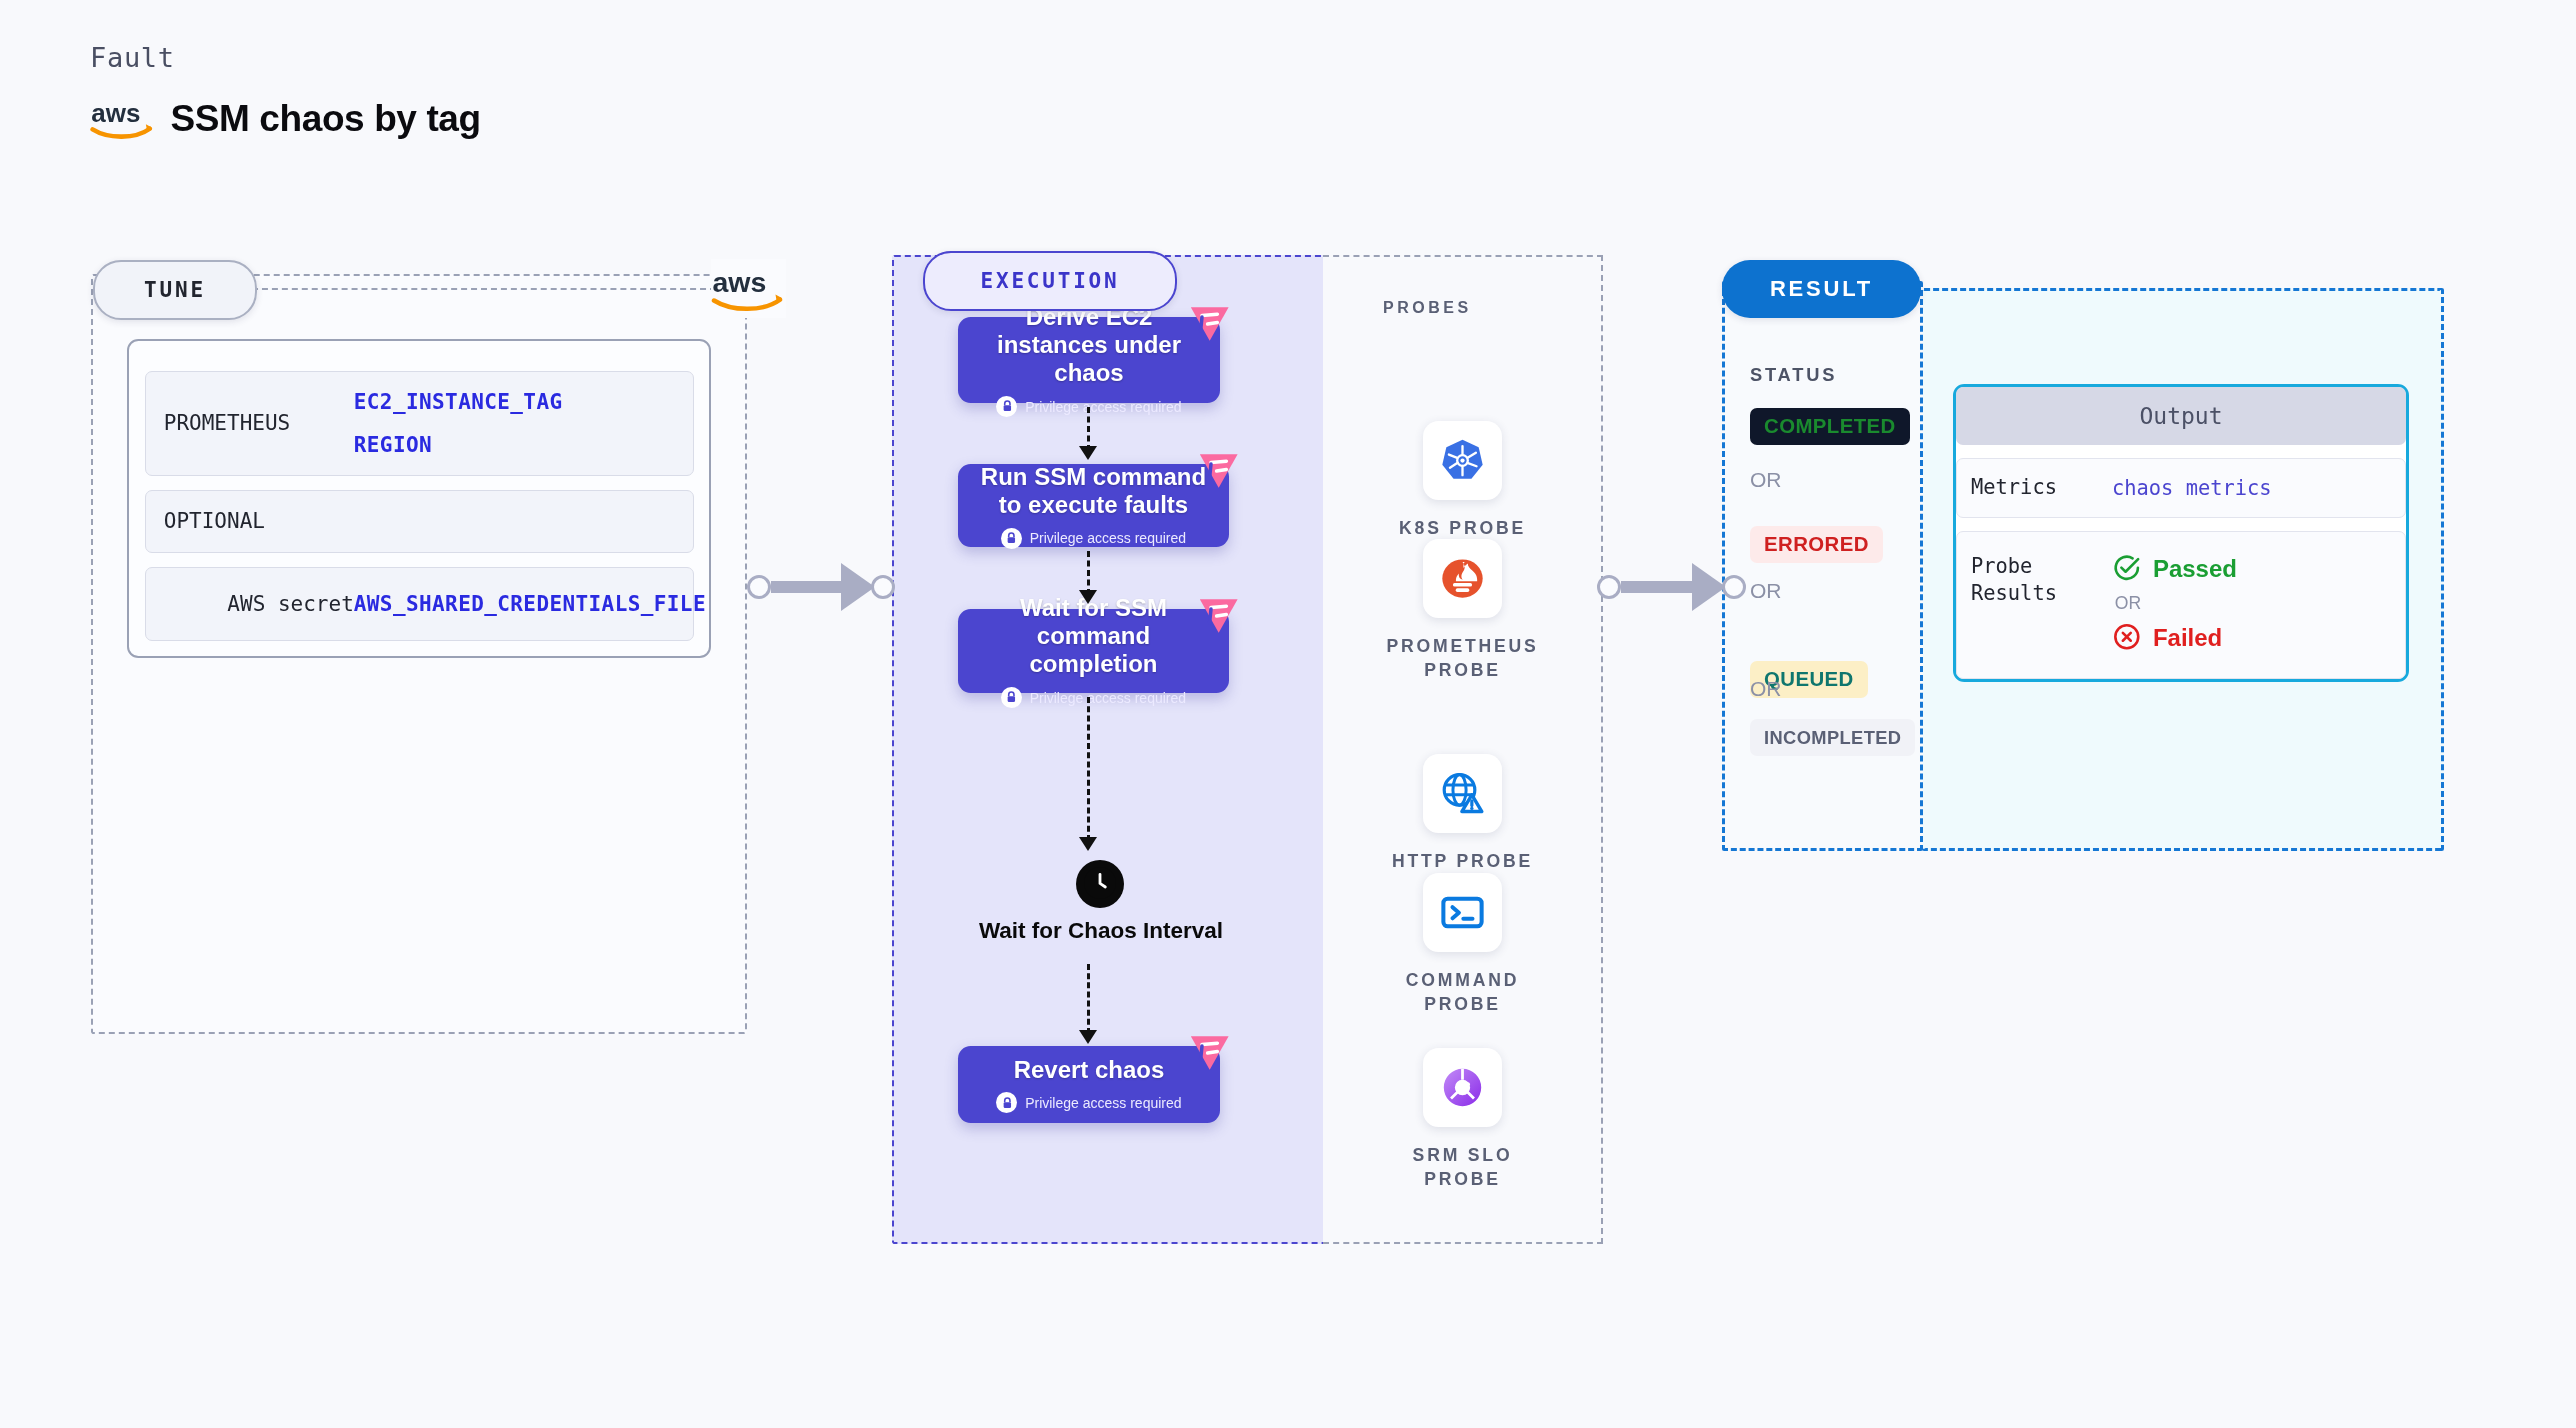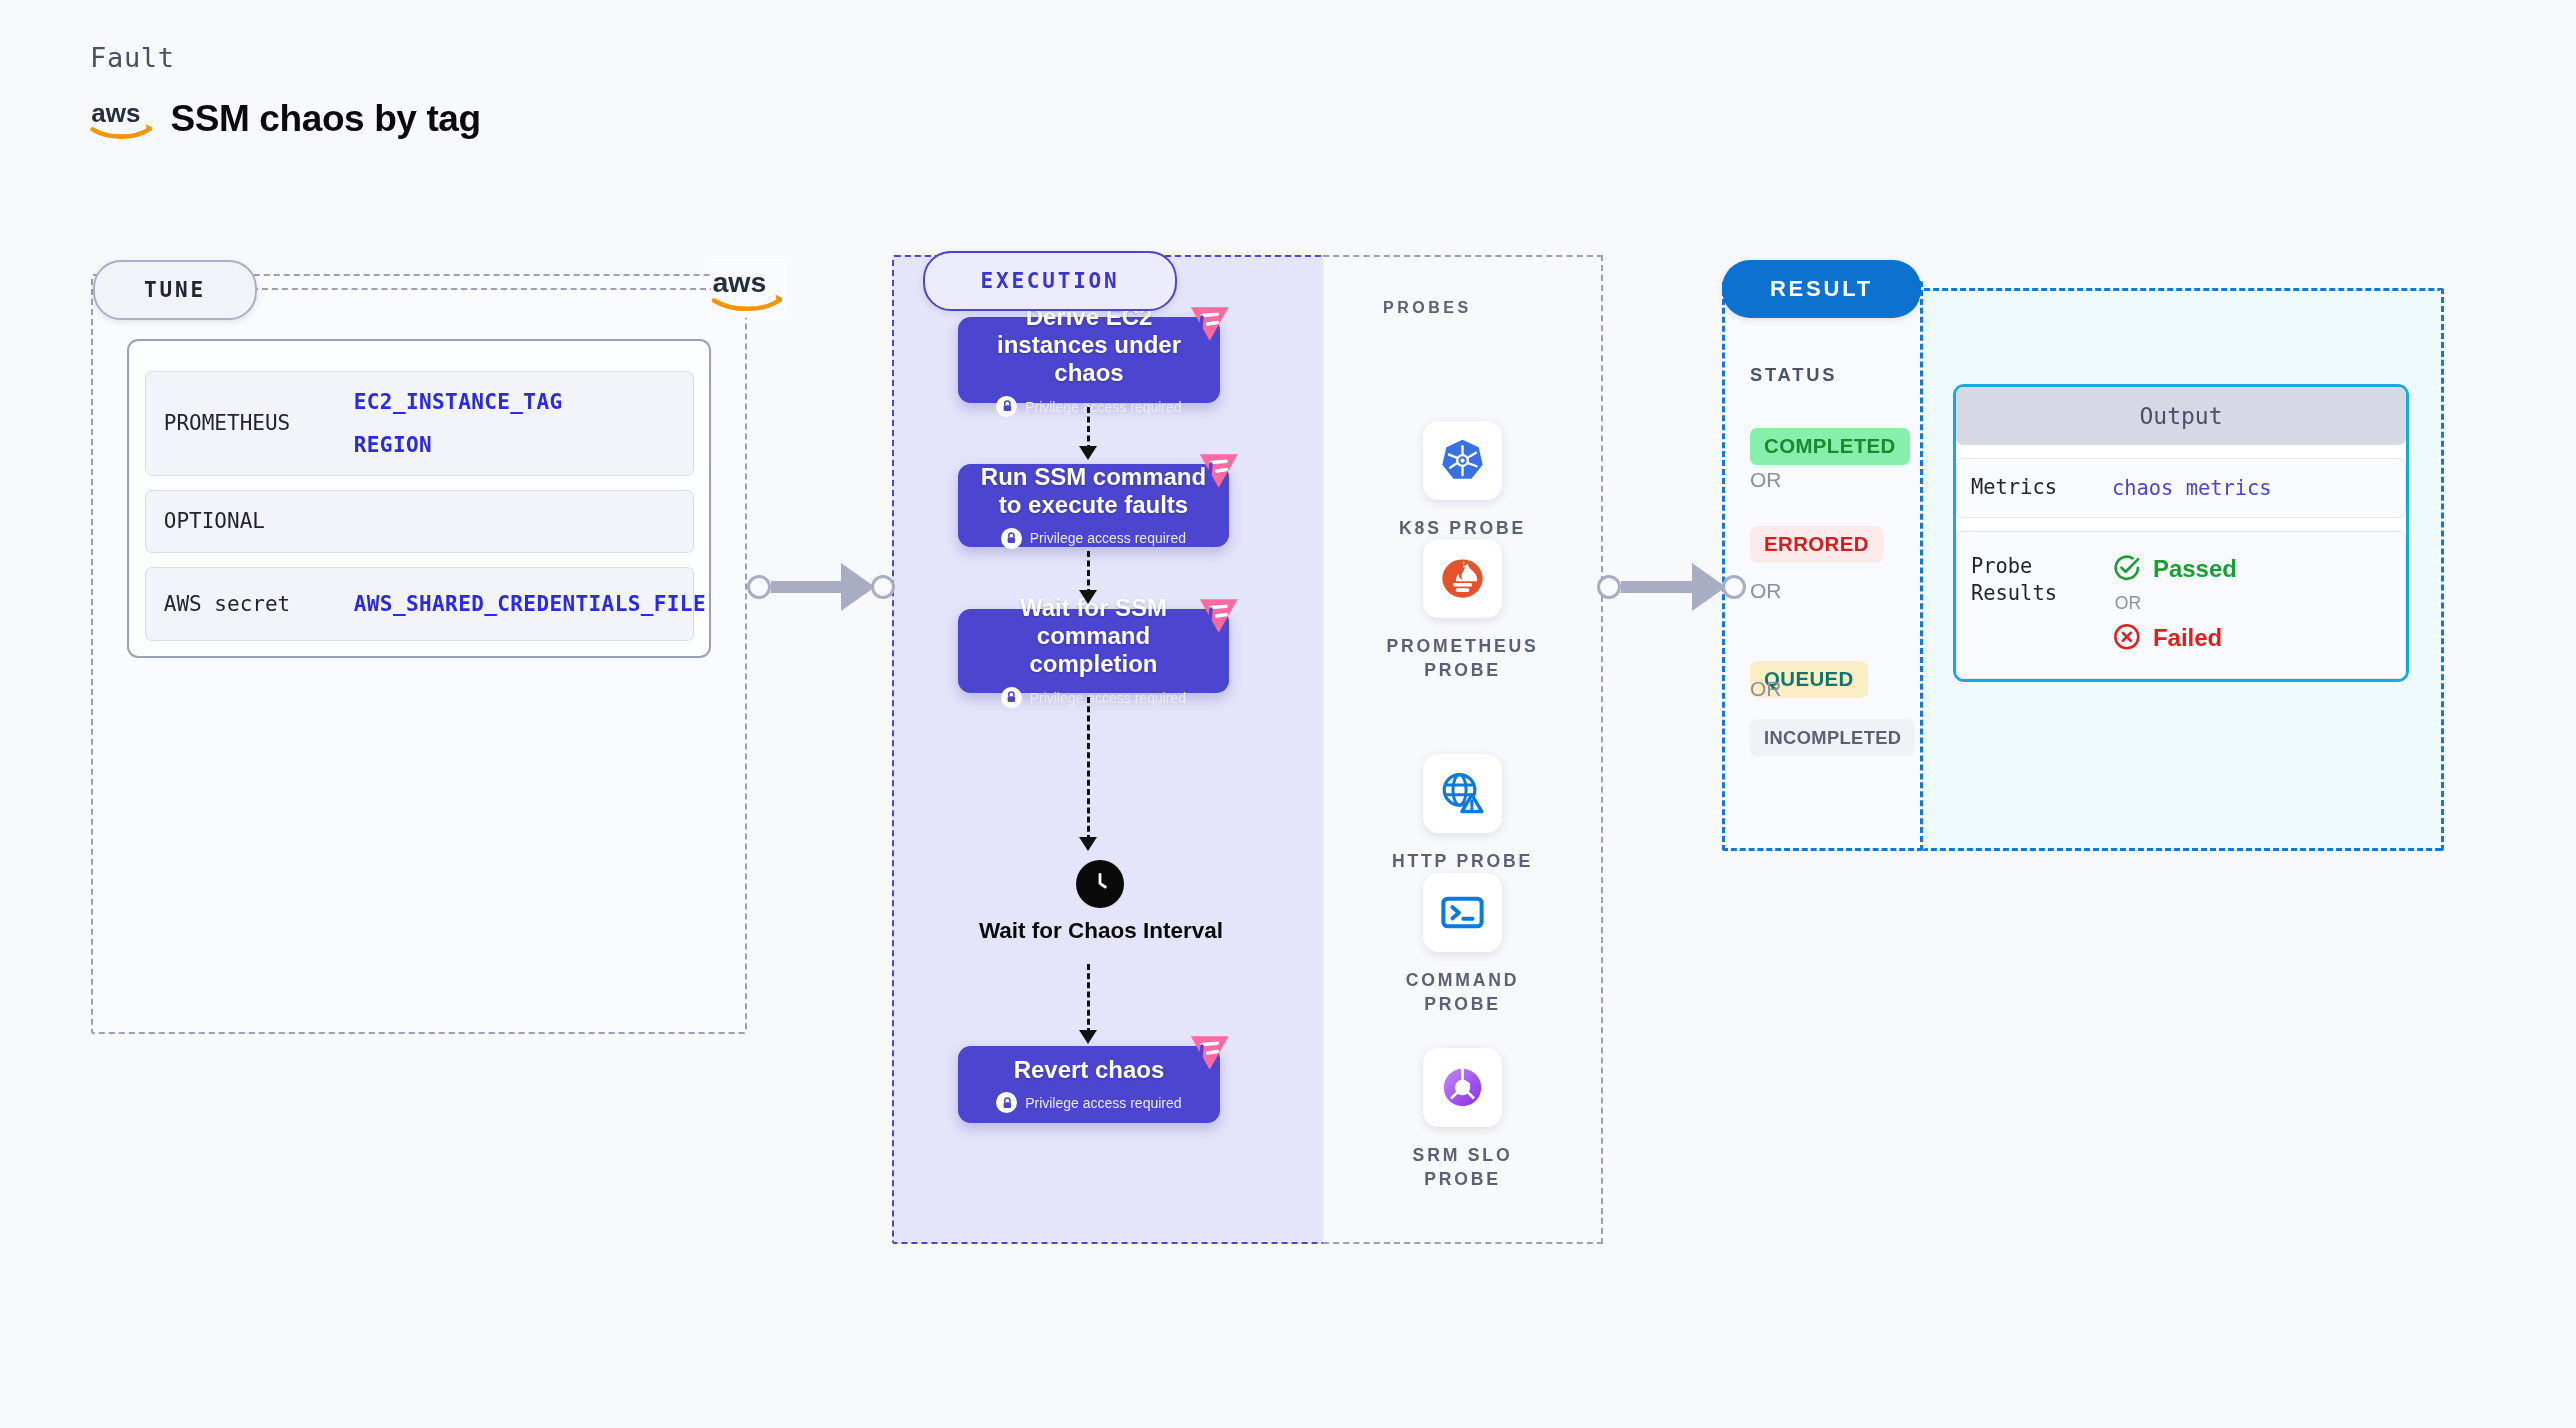--- a/index.html
+++ b/index.html
@@ -159,21 +159,21 @@
     <div class="param-list">
       <span>EC2_INSTANCE_TAG</span>
       <span>REGION</span>
     </div>
   </div>
 
   <div class="param-block">
     <div class="param-kind">OPTIONAL</div>
   </div>
 
-  <div class="param-block" style="padding:24px 12.7px;">
+  <div class="param-block" style="padding:24px 12.7px;text-align:right;">
     <div class="param-kind">AWS secret</div>
     <div class="param-list">
       <span>AWS_SHARED_CREDENTIALS_FILE</span>
     </div>
   </div>
 </div>
 
 <div class="connector" style="left:747px;top:566px;width:148px;">
   <div class="conn-dot"></div>
   <div class="conn-bar"></div>
@@ -361,21 +361,21 @@
   <div class="conn-bar"></div>
   <div class="conn-head"></div>
   <div class="conn-dot"></div>
 </div>
 
 <div id="output-area" class="dashed-area"></div>
 <div id="result-area" class="dashed-area"></div>
 <div id="result-pill" class="pill">RESULT</div>
 <div id="status-label">STATUS</div>
 
-<div class="status-badge" style="left:1750px;top:428px;background:#86efac;color:#1a8a2e;">
+<div class="status-badge" style="left:1750px;top:408px;background:#0f172a;color:#1a8a2e;">
   <span>COMPLETED</span>
 </div>
 <div class="or-text" style="left:1750px;top:468px;">OR</div>
 <div class="status-badge" style="left:1750px;top:526px;background:#fdeaea;color:#cf2020;">
   <span>ERRORED</span>
 </div>
 <div class="or-text" style="left:1750px;top:579px;">OR</div>
 <div class="status-badge" style="left:1750px;top:661px;background:#fcefc6;color:#0f766e;">
   <span>QUEUED</span>
 </div>

